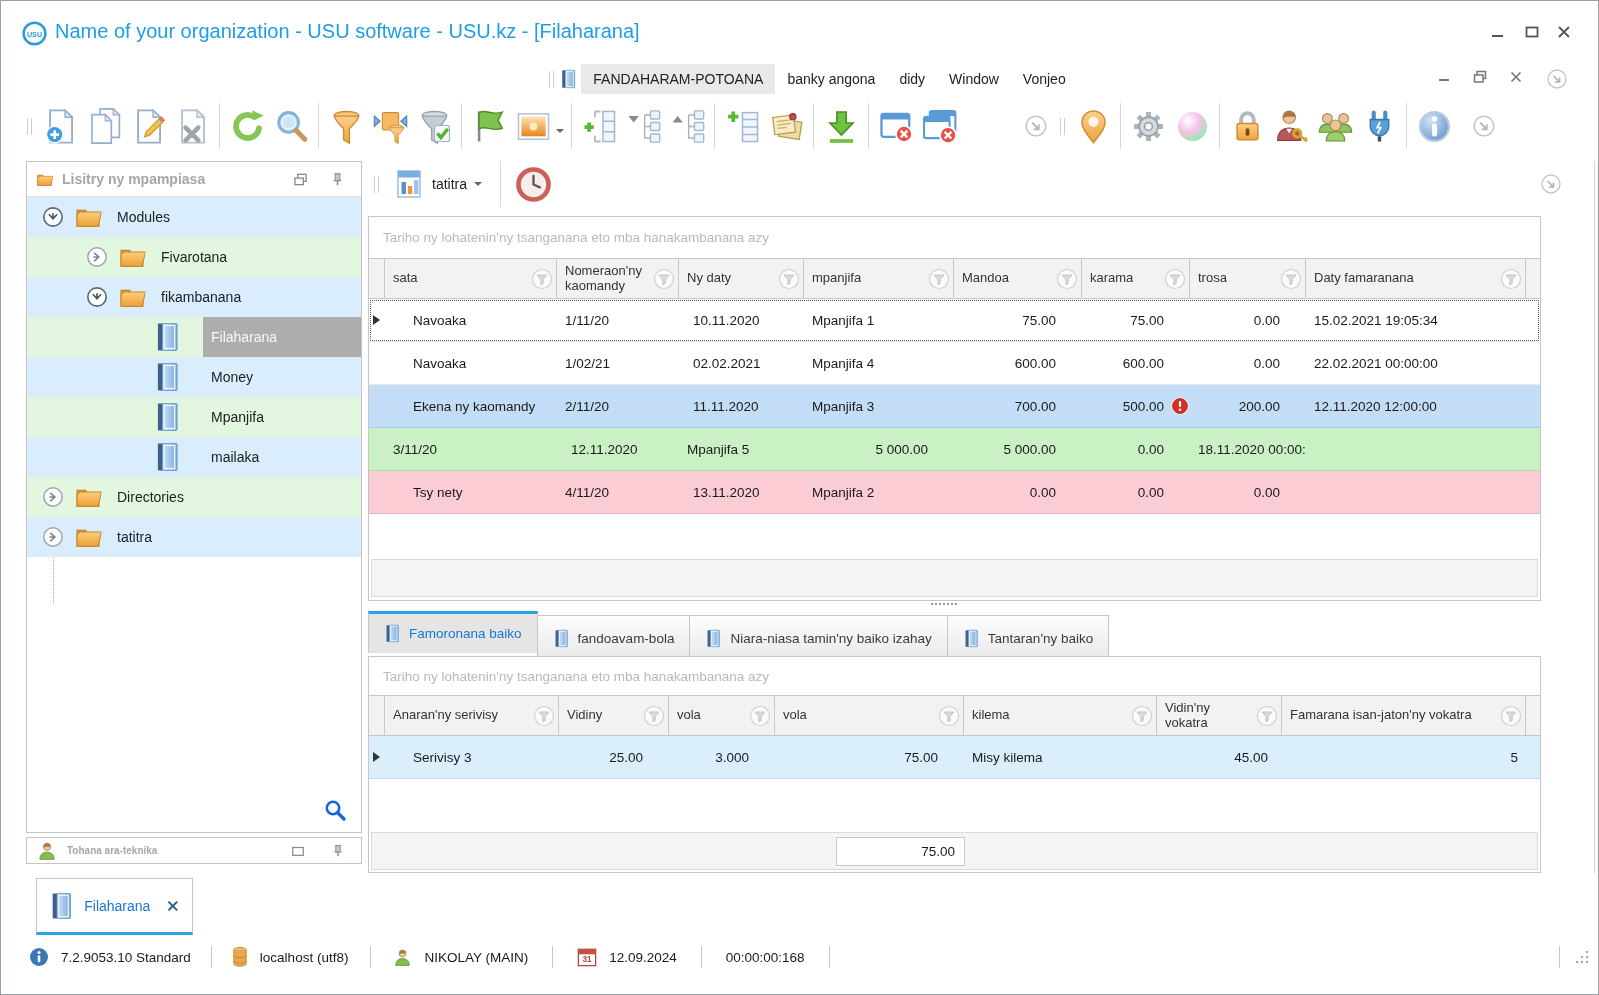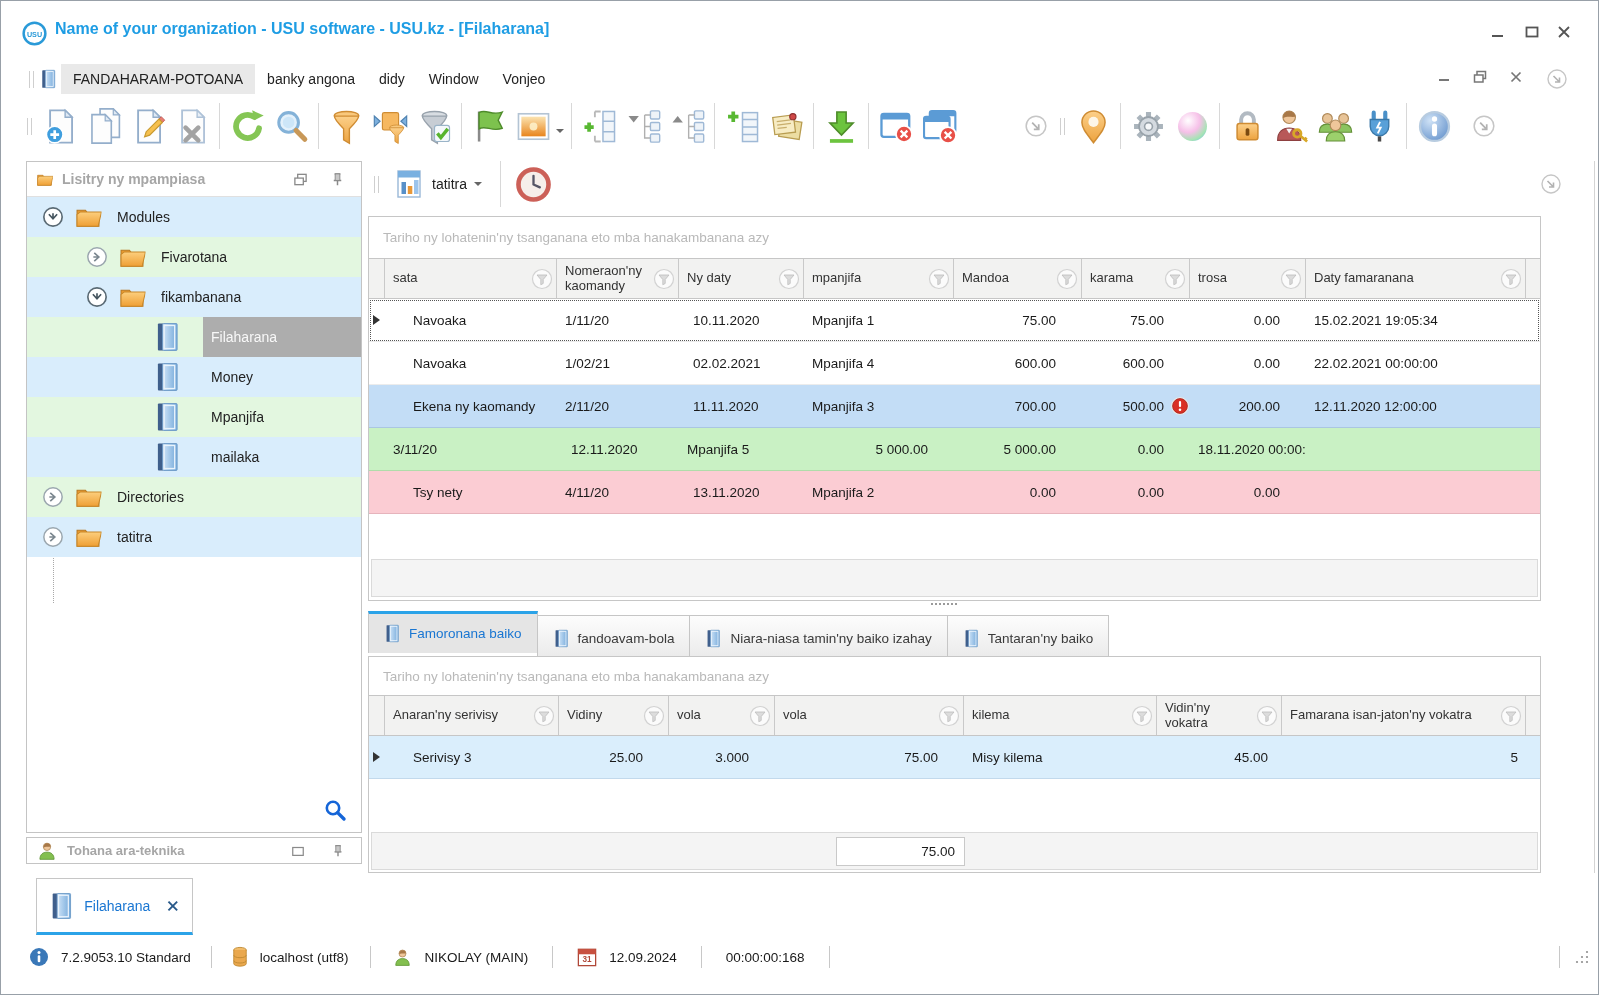--- a/index.html
+++ b/index.html
@@ -3,26 +3,26 @@
 <meta charset="utf-8">
 <style>
   html,body{margin:0;padding:0;background:#e8e8e8;}
   body{width:1599px;height:995px;position:relative;font-family:"Liberation Sans","DejaVu Sans",sans-serif;}
   .window{position:absolute;inset:0;background:#fff;border:1px solid #98a0a8;overflow:hidden;box-sizing:border-box;}
   svg{display:block;}
   .abs{position:absolute;}
 
   
   .titlebar{position:absolute;top:0;left:0;right:0;height:60px;background:#fff;}
-  .title-text{position:absolute;left:54px;top:19px;font-size:16px;color:#1e9de4;white-space:nowrap;font-weight:bold;}
+  .title-text{position:absolute;left:54px;top:19px;font-size:20px;color:#1e9de4;white-space:nowrap;}
   .winctl{position:absolute;top:24px;width:16px;height:14px;cursor:default;}
   .winctl svg{width:16px;height:14px;}
 
   
-  .menubar{position:absolute;top:60px;left:0;right:0;height:36px;display:flex;align-items:center;}
+  .menubar{position:absolute;top:60px;left:0;right:0;height:36px;display:flex;align-items:center;justify-content:center;}
   .dragdots{width:3px;height:17px;border-left:1px solid #cfcfcf;border-right:1px solid #cfcfcf;margin:0 6px 0 28px;}
   .menu-item{font-size:14px;color:#222;padding:7px 12px;white-space:nowrap;}
   .menu-item.first{background:#e9e9e9;margin-left:4px;}
   .mdictl{position:absolute;top:8px;width:16px;height:16px;}
 
   
   .toolbar{position:absolute;top:96px;left:0;right:0;height:58px;display:flex;align-items:center;}
   .tbtn{width:44px;height:46px;display:flex;align-items:center;justify-content:center;border-radius:3px;}
   .tbtn svg{width:37px;height:37px;}
   .tbtn.small svg{width:24px;height:24px;}
@@ -36,21 +36,21 @@
   .tree{position:relative;height:596px;}
   .trow{height:40px;position:relative;font-size:14px;color:#222;}
   .trow.blue{background:#d9edfc;}
   .trow.green{background:#e3f7e0;}
   .tnode{position:absolute;top:50%;transform:translateY(-50%);}
   .tlabel{position:absolute;top:50%;transform:translateY(-50%);white-space:nowrap;}
   .sel-band{position:absolute;left:176px;right:0;top:0;bottom:0;background:#adadad;}
   .tlabel.onsel{color:#f8f8f8;}
   .dotline{position:absolute;border-left:1px dotted #a8a8a8;width:0;}
   .sb-search{position:absolute;right:14px;bottom:10px;width:24px;height:24px;}
-  .sb-bottom{position:absolute;left:25px;top:836px;width:336px;height:27px;border:1px solid #c4c4c4;background:#fff;box-sizing:border-box;display:flex;align-items:center;gap:10px;padding:0 10px;color:#a6a6a6;font-weight:bold;font-size:13px;}
+  .sb-bottom{position:absolute;left:25px;top:836px;width:336px;height:27px;border:1px solid #c4c4c4;background:#fff;box-sizing:border-box;display:flex;align-items:center;gap:10px;padding:0 10px;color:#a6a6a6;font-weight:bold;font-size:10px;}
   .sb-bicons{margin-left:auto;display:flex;gap:26px;padding-right:6px;}
 
   
   .reportbar{position:absolute;left:367px;top:160px;height:46px;display:flex;align-items:center;}
   .rep-btn{display:flex;align-items:center;gap:7px;padding:3px 8px;font-size:14px;color:#222;}
   .rep-btn svg{width:32px;height:32px;}
 
   
   .gridbox{position:absolute;left:367px;width:1173px;border:1px solid #c6c6c6;background:#fff;box-sizing:border-box;}
   .ghint{height:41px;display:flex;align-items:center;padding-left:14px;color:#b9b9b9;font-size:13.5px;}

